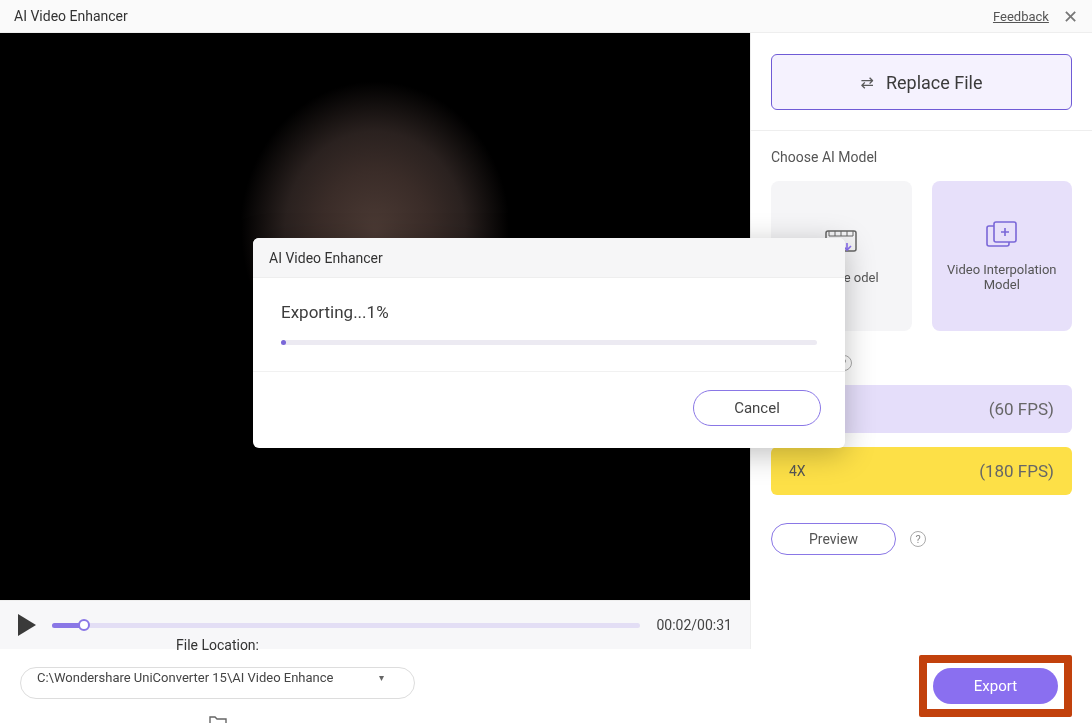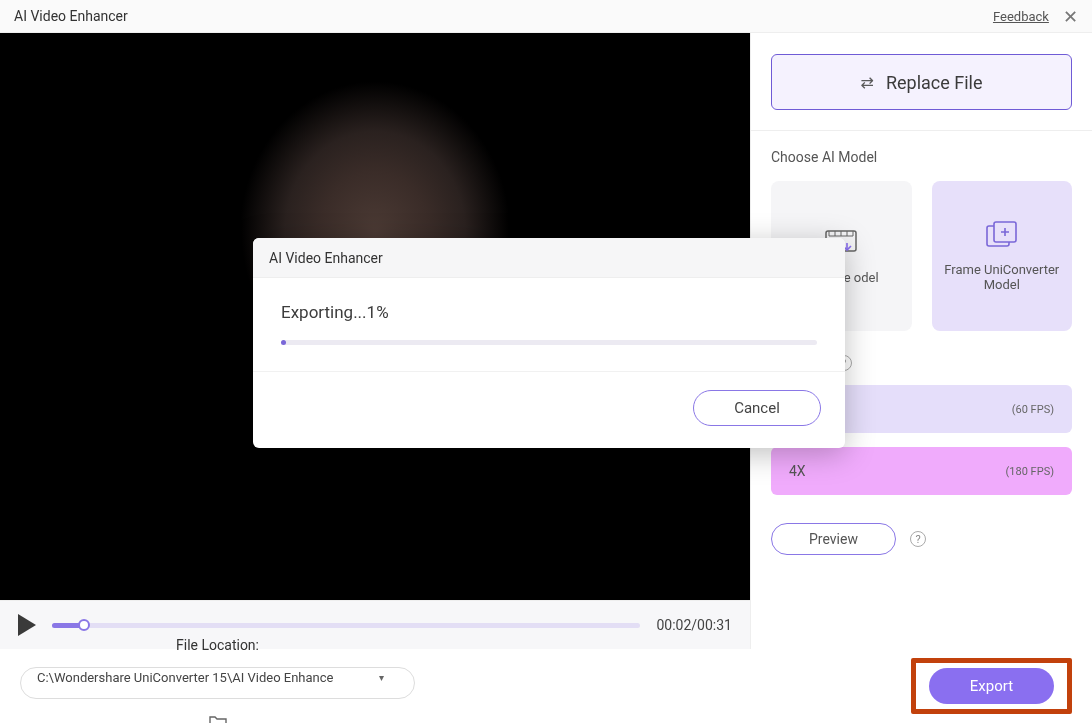--- a/index.html
+++ b/index.html
@@ -31,32 +31,32 @@
 .model-row { display: flex; gap: 20px; margin-top: 16px; }
 .model-card { flex: 1; height: 150px; border-radius: 8px; display: flex; flex-direction: column; align-items: center; justify-content: center; gap: 14px; font-size: 13px; color: #555; text-align: center; padding: 0 8px; }
 .model-card.inactive { background: #f5f5f7; }
 .model-card.active { background: #e7e0fa; }
 .model-icon { width: 36px; height: 28px; position: relative; }
 .model-icon svg { width: 36px; height: 30px; }
 .setting-row { display: flex; align-items: center; gap: 10px; margin-top: 24px; font-size: 14px; color: #555; }
 .help-icon { width: 16px; height: 16px; border: 1px solid #aaa; border-radius: 50%; display: inline-flex; align-items: center; justify-content: center; font-size: 11px; color: #888; cursor: pointer; }
 .fps-option { height: 48px; margin-top: 14px; border-radius: 6px; display: flex; align-items: center; justify-content: space-between; padding: 0 18px; font-size: 14px; cursor: pointer; }
 .fps-option.active { background: #e5defa; color: #444; }
-.fps-option.inactive { background: #f0abfc; color: #555; }
-.fps-right { color: #666; font-size: 11px; }
+.fps-option.inactive { background: #fde047; color: #555; }
+.fps-right { color: #666; font-size: 17px; }
 .preview-row { display: flex; align-items: center; gap: 14px; margin-top: 28px; }
 .preview-btn { width: 125px; height: 32px; border: 1px solid #8a77e6; border-radius: 16px; background: #fff; color: #555; font-size: 14px; cursor: pointer; }
 
 .footer { height: 74px; display: flex; align-items: center; padding: 0 20px; justify-content: space-between; }
 .footer-left { display: flex; align-items: center; gap: 14px; flex-direction: column; }
 .file-loc-label { font-size: 14px; color: #333; }
 .file-loc-select { height: 32px; width: 395px; border: 1px solid #ddd; border-radius: 16px; padding: 0 30px 12px 16px; font-size: 13px; color: #444; display: flex; align-items: center; justify-content: space-between; cursor: pointer; }
 .file-loc-select .caret { font-size: 10px; color: #666; }
 .folder-icon svg { width: 20px; height: 18px; }
-.export-wrap { border: 5px solid #c2410c; padding: 5px 13px; border-radius: 2px; }
+.export-wrap { border: 8px solid #c2410c; padding: 5px 6px; border-radius: 2px; }
 .export-btn { width: 125px; height: 36px; border: none; border-radius: 18px; background: #8a6ff0; color: #fff; font-size: 15px; cursor: pointer; }
 
 
 .modal { position: absolute; left: 253px; top: 238px; width: 592px; background: #fff; border-radius: 6px; box-shadow: 0 6px 30px rgba(0,0,0,.25); overflow: hidden; }
 .modal-header { height: 40px; background: #f6f6f7; display: flex; align-items: center; padding: 0 16px; font-size: 14px; color: #333; border-bottom: 1px solid #eee; }
 .modal-body { padding: 24px 28px 12px 28px; }
 .modal-status-row { display: flex; align-items: center; font-size: 17px; color: #3d3d3d; }
 .modal-progress { margin-top: 18px; height: 5px; background: #eceaf2; border-radius: 3px; position: relative; }
 .modal-progress-fill { position: absolute; left: 0; top: 0; height: 100%; width: 1%; background: #7a67d8; border-radius: 3px; }
 .modal-footer { padding: 18px 24px 22px 24px; display: flex; justify-content: flex-end; border-top: 1px solid #f1f1f1; margin-top: 14px; }
@@ -108,21 +108,21 @@
         <span>Denoise odel</span>
       </div>
       <div class="model-card active">
         <div class="model-icon">
           <svg viewBox="0 0 36 30">
               <rect x="3" y="6" width="22" height="20" rx="2" fill="none" stroke="#7a67d8" stroke-width="1.6"></rect>
               <rect x="10" y="2" width="22" height="20" rx="2" fill="#e7e0fa" stroke="#7a67d8" stroke-width="1.6"></rect>
               <path d="M21 8 v8 M17 12 h8" stroke="#7a67d8" stroke-width="1.6"></path>
             </svg>
         </div>
-        <span>Frame UniConverter Model</span>
+        <span>Video Interpolation Model</span>
       </div>
     </div>
 
     <div class="setting-row">
       <span>s Setting</span>
       <span class="help-icon">?</span>
     </div>
 
     <div class="fps-option active">
       <span></span>

